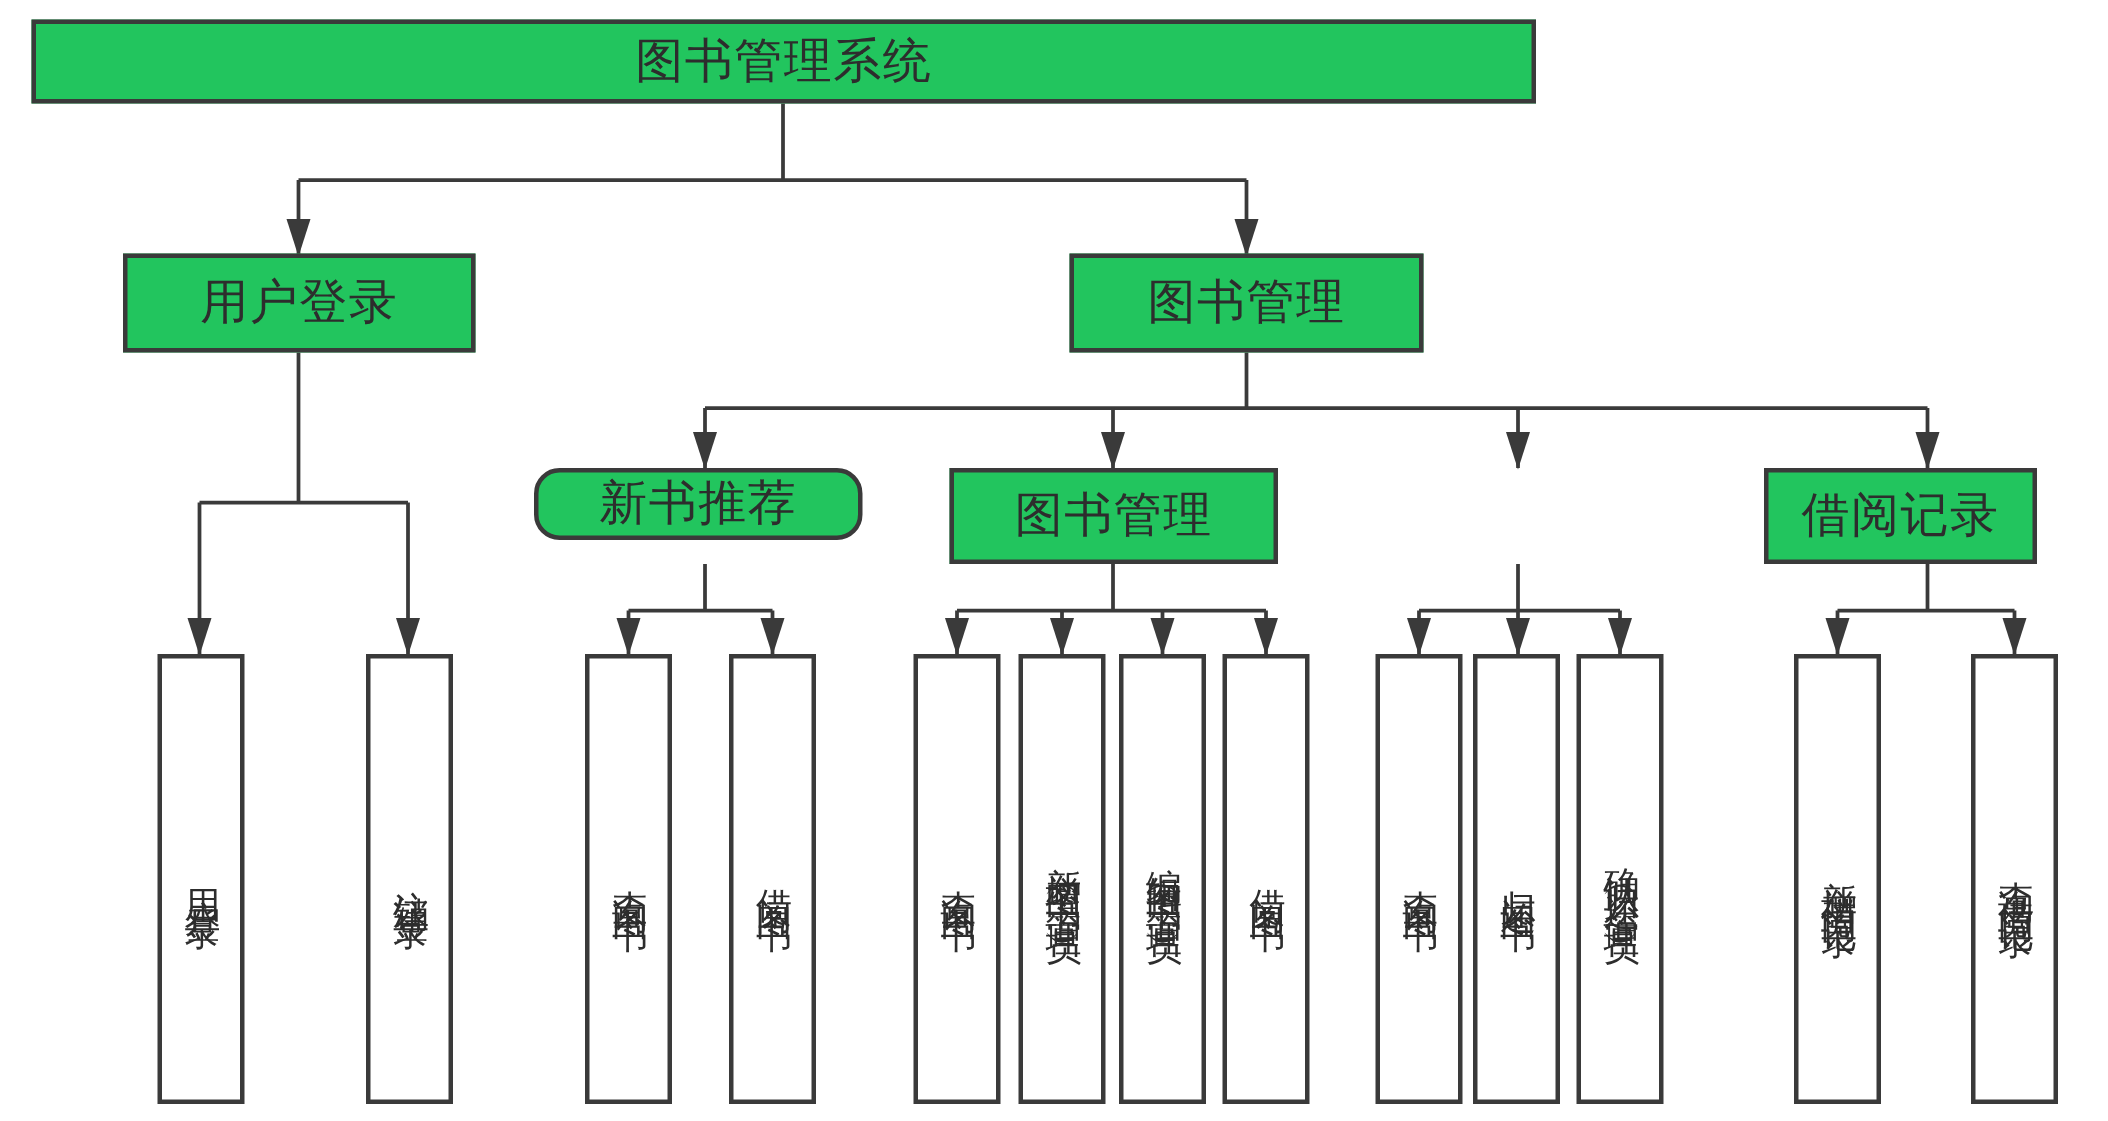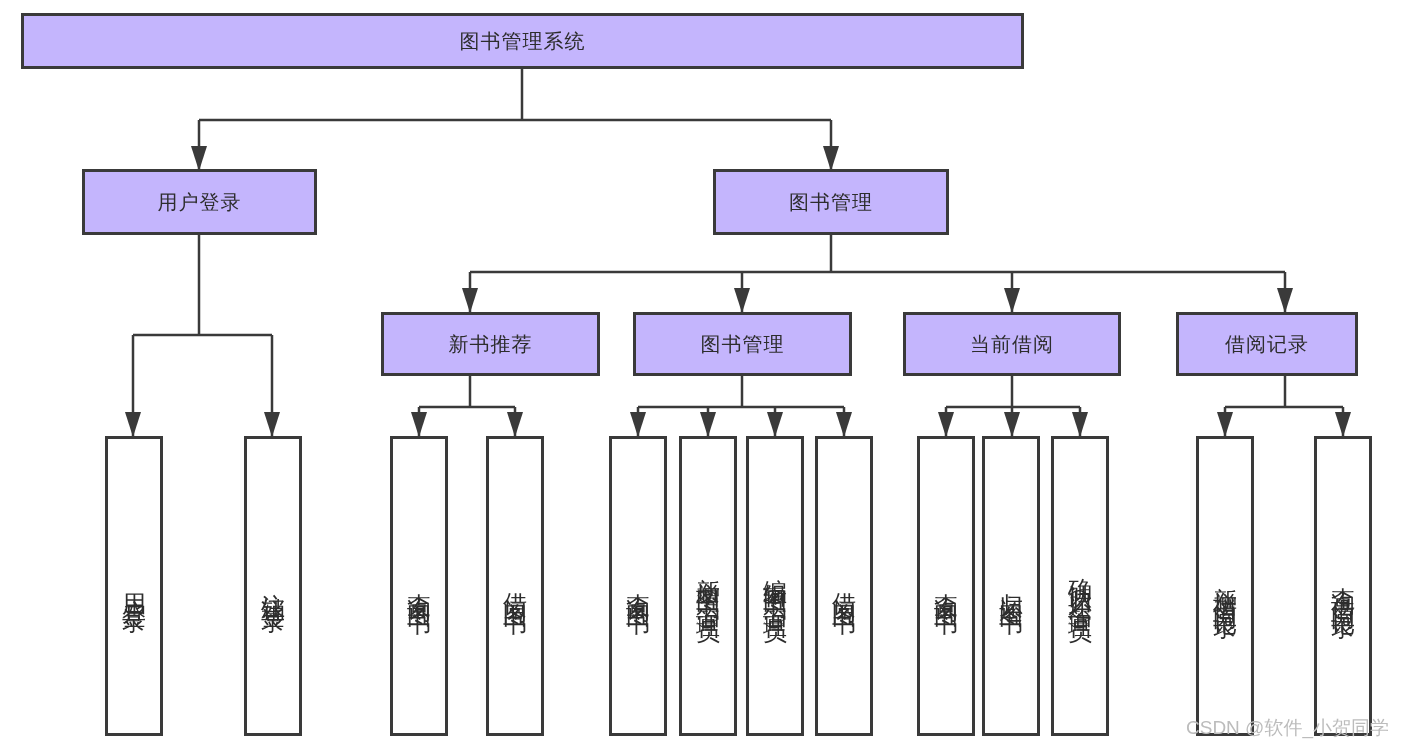--- a/index.html
+++ b/index.html
@@ -8,24 +8,24 @@
     width:1405px;height:747px;
     background:#ffffff;
     font-family:"Liberation Sans",sans-serif;
     overflow:hidden;
   }
   #connectors{position:absolute;left:0;top:0;z-index:0;}
   .box{
     position:absolute;
     box-sizing:border-box;
     border:3px solid #3a3a3a;
-    background:#c4b5fd;
+    background:#22c55e;
     display:flex;align-items:center;justify-content:center;
     color:#2d2d2d;
-    font-size:20px;
+    font-size:32px;
     letter-spacing:1px;
     z-index:1;
     white-space:nowrap;
   }
   .vbox{
     position:absolute;
     box-sizing:border-box;
     border:3px solid #3a3a3a;
     background:#ffffff;
     display:flex;align-items:center;justify-content:center;
@@ -114,38 +114,36 @@
       <polygon points="1217,412 1233,412 1225,437"></polygon>
       <polygon points="1335,412 1351,412 1343,437"></polygon>
     </g>
   </svg>
 
   <div class="box" style="left:21px;top:13px;width:1003px;height:56px;">图书管理系统</div>
 
   <div class="box" style="left:82px;top:169px;width:235px;height:66px;">用户登录</div>
   <div class="box" style="left:713px;top:169px;width:236px;height:66px;">图书管理</div>
 
-  <div class="box" style="left:381px;top:312px;width:219px;height:64px;">新书推荐</div>
+  <div class="box" style="left:356px;top:312px;width:219px;height:48px;border-radius:17px;">新书推荐</div>
   <div class="box" style="left:633px;top:312px;width:219px;height:64px;">图书管理</div>
-  <div class="box" style="left:903px;top:312px;width:218px;height:64px;">当前借阅</div>
   <div class="box" style="left:1176px;top:312px;width:182px;height:64px;">借阅记录</div>
 
   <div class="vbox" style="left:105px;">用户登录</div>
   <div class="vbox" style="left:244px;">注销登录</div>
 
   <div class="vbox" style="left:390px;">查询图书</div>
   <div class="vbox" style="left:486px;">借阅图书</div>
 
   <div class="vbox" style="left:609px;">查询图书</div>
   <div class="vbox" style="left:679px;">新增图书（管理员）</div>
   <div class="vbox" style="left:746px;">编辑图书（管理员）</div>
   <div class="vbox" style="left:815px;">借阅图书</div>
 
   <div class="vbox" style="left:917px;">查询图书</div>
   <div class="vbox" style="left:982px;">归还图书</div>
   <div class="vbox" style="left:1051px;">确认归还（管理员）</div>
 
   <div class="vbox" style="left:1196px;">新增借阅记录</div>
   <div class="vbox" style="left:1314px;">查询借阅记录</div>
 
-  <div class="watermark">CSDN @软件_小贺同学</div>
 
 </div>
 
 </body></html>

